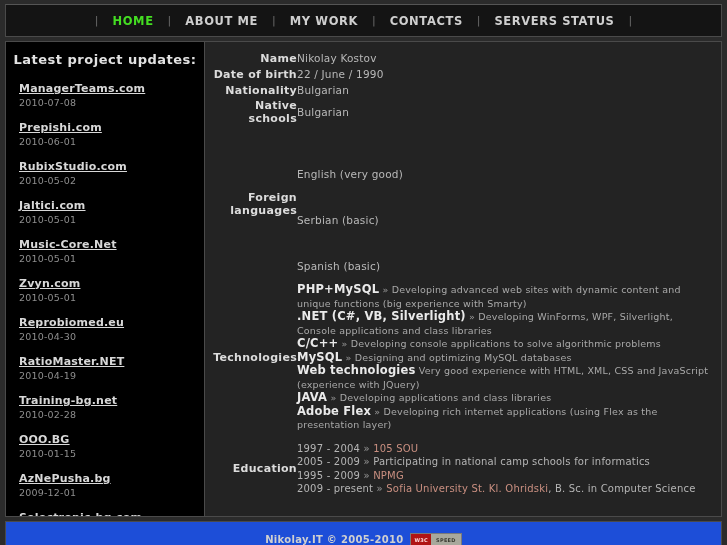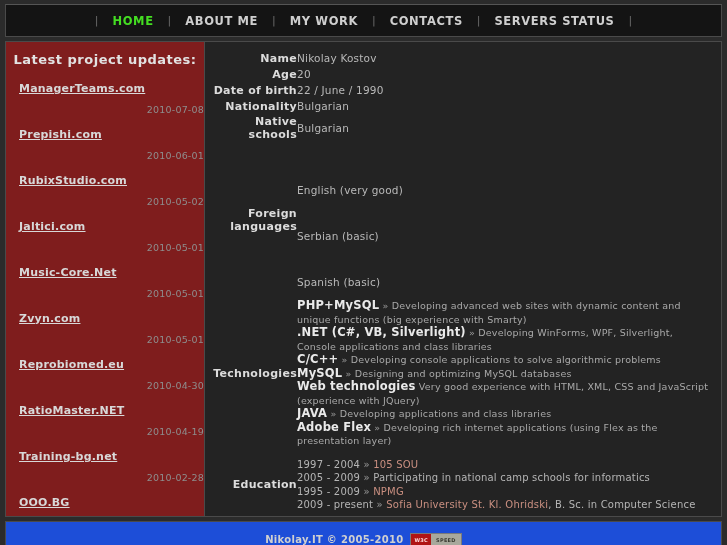--- a/index.html
+++ b/index.html
@@ -62,21 +62,21 @@
     margin: 4px 5px 0 5px;
     height: 476px;
     box-sizing: border-box;
     border: 1px solid #4a4a4a;
     background: #232323;
   }
   .sidebar {
     width: 199px;
     box-sizing: border-box;
     border-right: 1px solid #4a4a4a;
-    background: #7f1d1d;
+    background: #000000;
     padding: 10px 0 0 0;
     overflow: hidden;
   }
   .sidebar-title {
     text-align: center;
     color: #e2e2e2;
     font-size: 13px;
     font-weight: bold;
     letter-spacing: 0.5px;
     padding-bottom: 10px;
@@ -91,23 +91,22 @@
     display: inline-block;
     color: #d8d8d8;
     font-size: 11px;
     font-weight: bold;
     text-decoration: underline;
     letter-spacing: 0.2px;
   }
   .proj-date {
     color: #8e8e8e;
     font-size: 9.5px;
-    margin-top: 8px;
+    margin-top: 1px;
     letter-spacing: 0.2px;
-    text-align: right;
   }
 
   .content {
     flex: 1;
     background: #232323;
     padding: 8px 6px 0 4px;
     overflow: hidden;
   }
 
   
@@ -246,24 +245,20 @@
     </div>
 
     <div class="content">
       <table class="cv">
         <tbody>
           <tr>
             <td class="lbl">Name</td>
             <td class="val">Nikolay Kostov</td>
           </tr>
           <tr>
-            <td class="lbl">Age</td>
-            <td class="val">20</td>
-          </tr>
-          <tr>
             <td class="lbl">Date of birth</td>
             <td class="val">22 / June / 1990</td>
           </tr>
           <tr>
             <td class="lbl">Nationality</td>
             <td class="val">Bulgarian</td>
           </tr>
           <tr>
             <td class="lbl">Native schools</td>
             <td class="val">Bulgarian</td>

